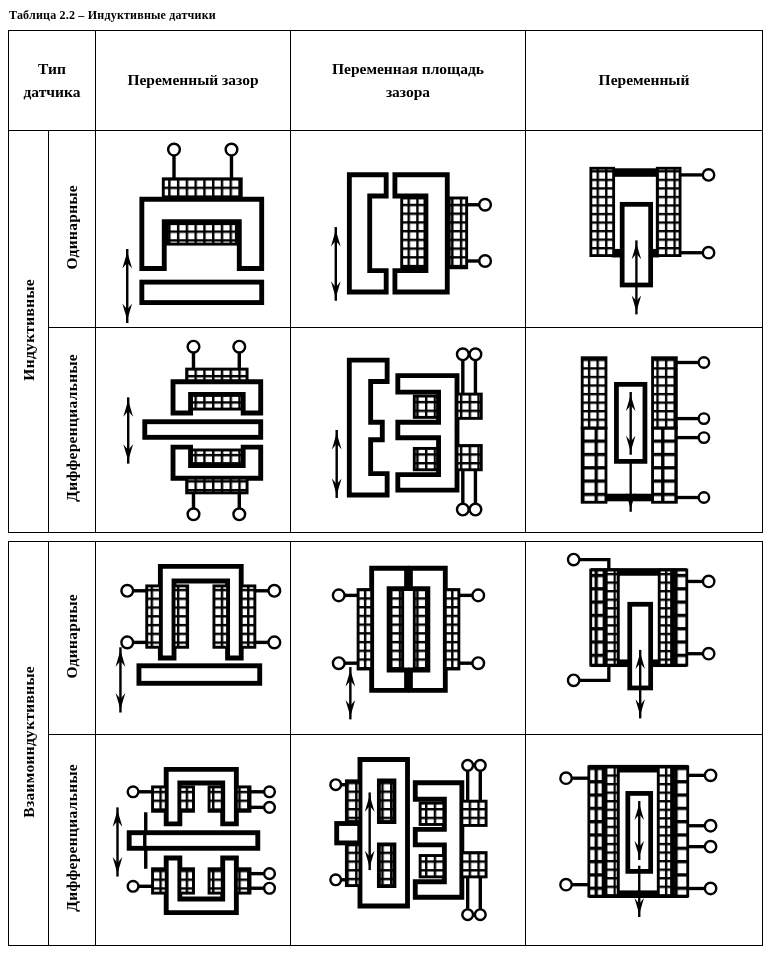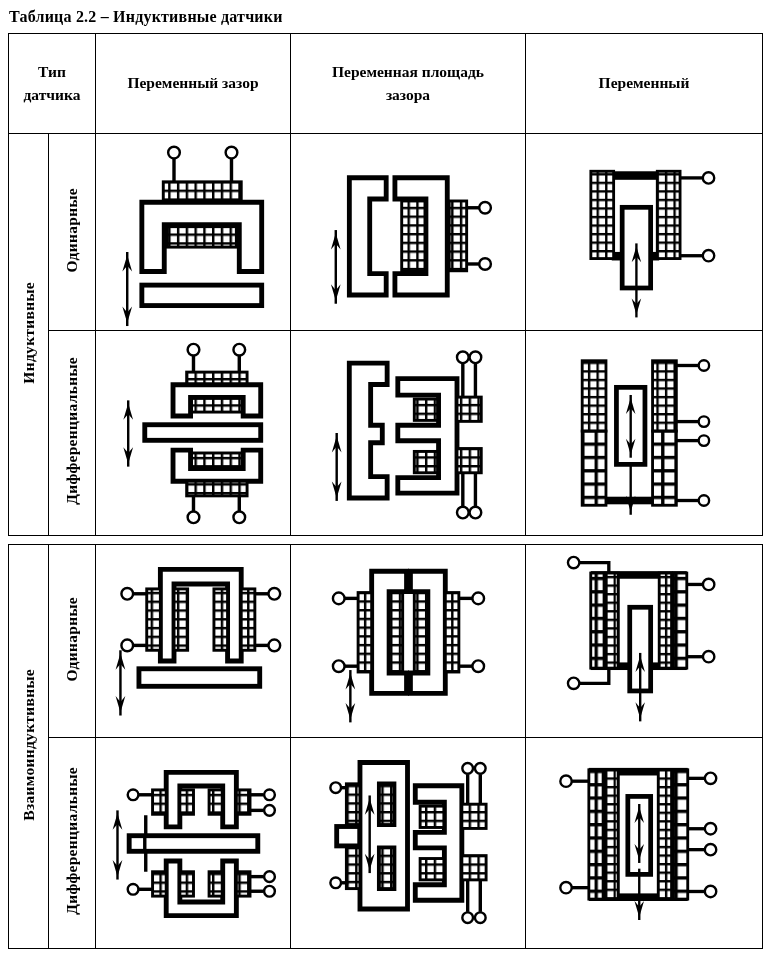--- a/index.html
+++ b/index.html
@@ -1,18 +1,18 @@
 <!DOCTYPE html>
 <html><head>
 <meta charset="utf-8">
 <style>
   html,body{margin:0;padding:0;background:#fff;}
   body{width:769px;font-family:"Liberation Serif",serif;color:#000;}
   .page{padding:6px 7px 4px 8px;}
-  .title{font-weight:bold;font-size:16px;margin:2px 0 7px 1px;letter-spacing:.2px;}
+  .title{font-weight:bold;font-size:12px;margin:2px 0 7px 1px;letter-spacing:.2px;}
   table{border-collapse:collapse;table-layout:fixed;width:754px;}
   td,th{border:1.6px solid #000;padding:0;overflow:hidden;}
   th{font-weight:bold;font-size:15.5px;text-align:center;vertical-align:middle;line-height:1.45;}
   th .hwrap{margin:0 auto;}
   .narrow{max-width:180px;}
   .t1{margin-bottom:8px;}
   .hr{height:100px;}
   .r1{height:197px;}
   .r2{height:205px;}
   .r3{height:193px;}

